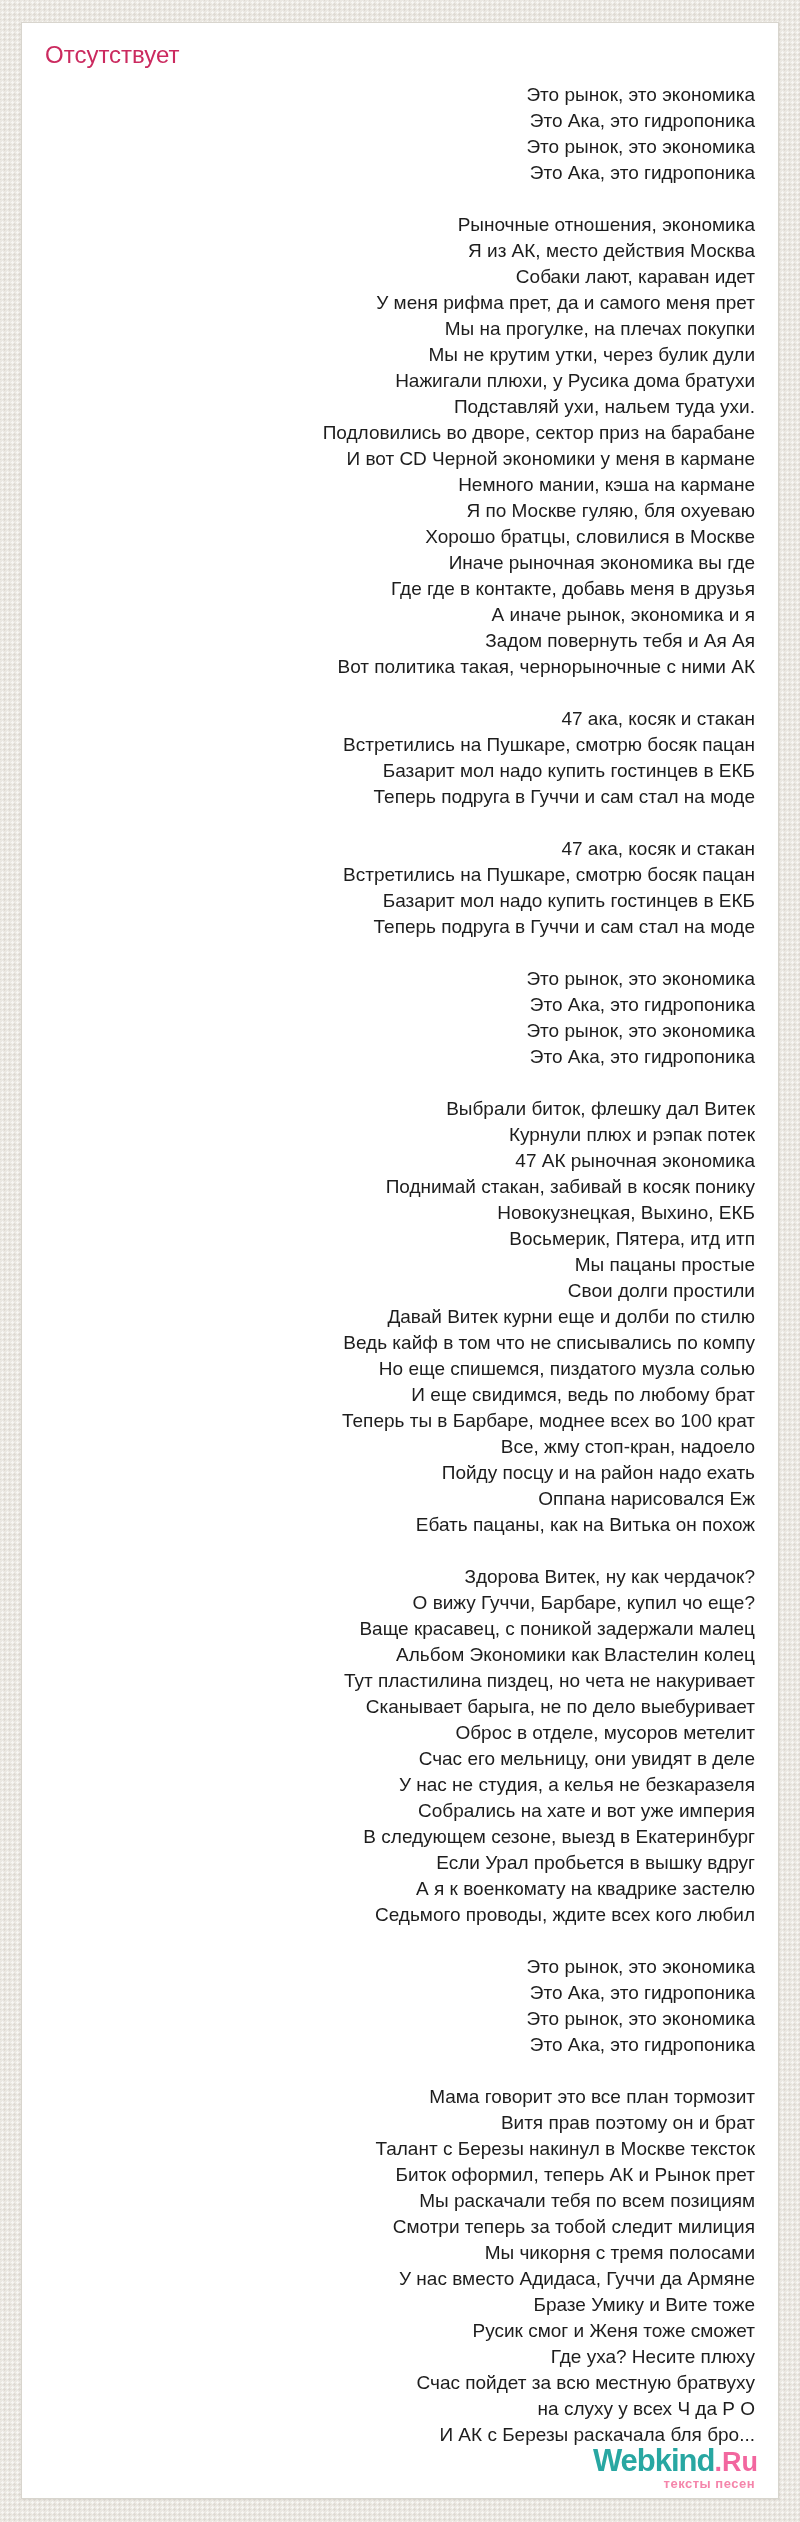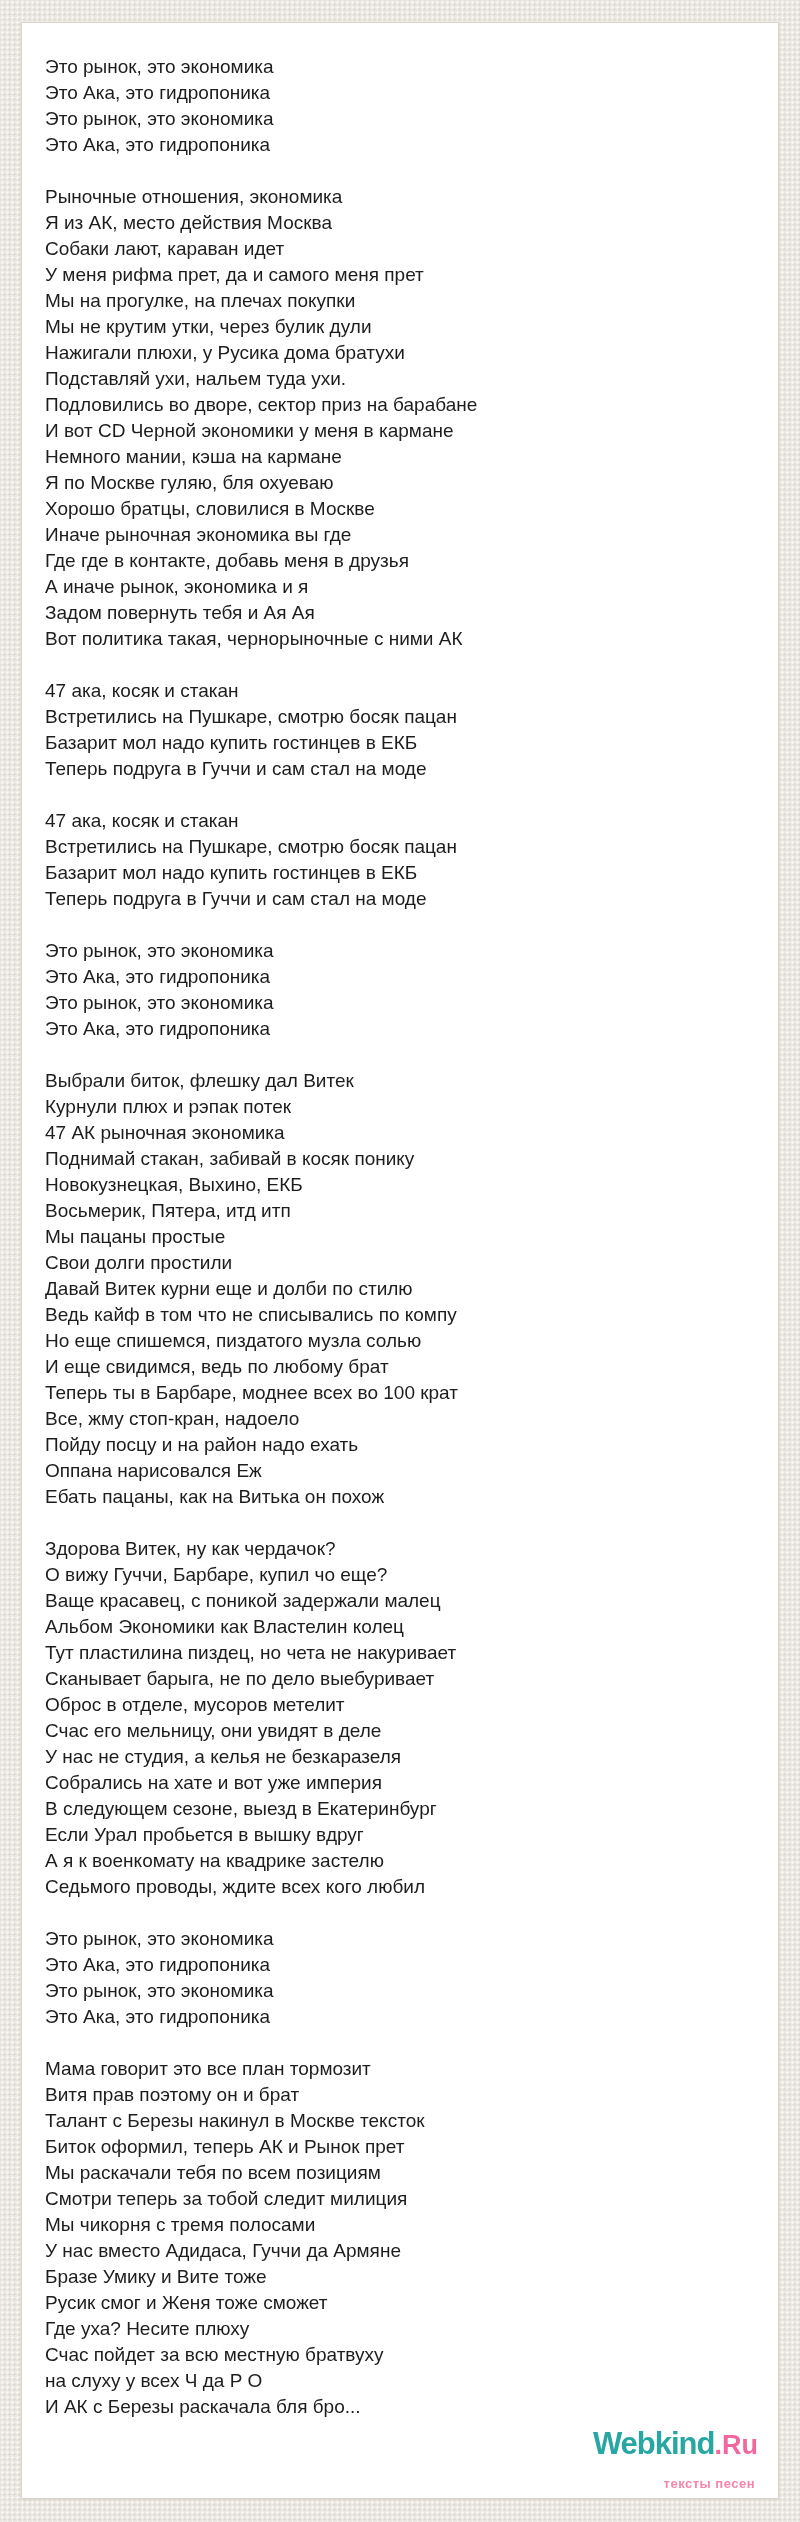--- a/index.html
+++ b/index.html
@@ -49,20 +49,21 @@
     cursor: pointer;
   }
   .lyrics {
     margin-top: 13px;
     font-size: 19px;
     line-height: 26px;
     color: #1d1d1d;
   }
   .stanza {
     margin: 0 0 26px 0;
+    text-align: right;
   }
   .logo {
     position: absolute;
     right: 20px;
     bottom: 8px;
     text-align: right;
     line-height: 1;
     cursor: pointer;
   }
   .logo-main {
@@ -73,30 +74,31 @@
   }
   .logo-suffix {
     font-size: 27px;
     font-weight: bold;
     color: #f2679f;
   }
   .logo-tagline {
     font-size: 13px;
     font-weight: bold;
     color: #f585ab;
-    margin-top: 18px;
+    margin-top: 1px;
     padding-right: 3px;
     letter-spacing: 0.5px;
   }
 </style>
 </head>
 <body>
 
 <div class="card">
 
+  <h1 class="song-title">Отсутствует</h1>
 
 
   <div class="lyrics">
       <p class="stanza">Это рынок, это экономика<br>Это Ака, это гидропоника<br>Это рынок, это экономика<br>Это Ака, это гидропоника</p>
       <p class="stanza">Рыночные отношения, экономика<br>Я из АК, место действия Москва<br>Собаки лают, караван идет<br>У меня рифма прет, да и самого меня прет<br>Мы на прогулке, на плечах покупки<br>Мы не крутим утки, через булик дули<br>Нажигали плюхи, у Русика дома братухи<br>Подставляй ухи, нальем туда ухи.<br>Подловились во дворе, сектор приз на барабане<br>И вот CD Черной экономики у меня в кармане<br>Немного мании, кэша на кармане<br>Я по Москве гуляю, бля охуеваю<br>Хорошо братцы, словилися в Москве<br>Иначе рыночная экономика вы где<br>Где где в контакте, добавь меня в друзья<br>А иначе рынок, экономика и я<br>Задом повернуть тебя и Ая Ая<br>Вот политика такая, чернорыночные с ними АК</p>
       <p class="stanza">47 ака, косяк и стакан<br>Встретились на Пушкаре, смотрю босяк пацан<br>Базарит мол надо купить гостинцев в ЕКБ<br>Теперь подруга в Гуччи и сам стал на моде</p>
       <p class="stanza">47 ака, косяк и стакан<br>Встретились на Пушкаре, смотрю босяк пацан<br>Базарит мол надо купить гостинцев в ЕКБ<br>Теперь подруга в Гуччи и сам стал на моде</p>
       <p class="stanza">Это рынок, это экономика<br>Это Ака, это гидропоника<br>Это рынок, это экономика<br>Это Ака, это гидропоника</p>
       <p class="stanza">Выбрали биток, флешку дал Витек<br>Курнули плюх и рэпак потек<br>47 АК рыночная экономика<br>Поднимай стакан, забивай в косяк понику<br>Новокузнецкая, Выхино, ЕКБ<br>Восьмерик, Пятера, итд итп<br>Мы пацаны простые<br>Свои долги простили<br>Давай Витек курни еще и долби по стилю<br>Ведь кайф в том что не списывались по компу<br>Но еще спишемся, пиздатого музла солью<br>И еще свидимся, ведь по любому брат<br>Теперь ты в Барбаре, моднее всех во 100 крат<br>Все, жму стоп-кран, надоело<br>Пойду посцу и на район надо ехать<br>Оппана нарисовался Еж<br>Ебать пацаны, как на Витька он похож</p>
       <p class="stanza">Здорова Витек, ну как чердачок?<br>О вижу Гуччи, Барбаре, купил чо еще?<br>Ваще красавец, с поникой задержали малец<br>Альбом Экономики как Властелин колец<br>Тут пластилина пиздец, но чета не накуривает<br>Сканывает барыга, не по дело выебуривает<br>Оброс в отделе, мусоров метелит<br>Счас его мельницу, они увидят в деле<br>У нас не студия, а келья не безкаразеля<br>Собрались на хате и вот уже империя<br>В следующем сезоне, выезд в Екатеринбург<br>Если Урал пробьется в вышку вдруг<br>А я к военкомату на квадрике застелю<br>Седьмого проводы, ждите всех кого любил</p>

